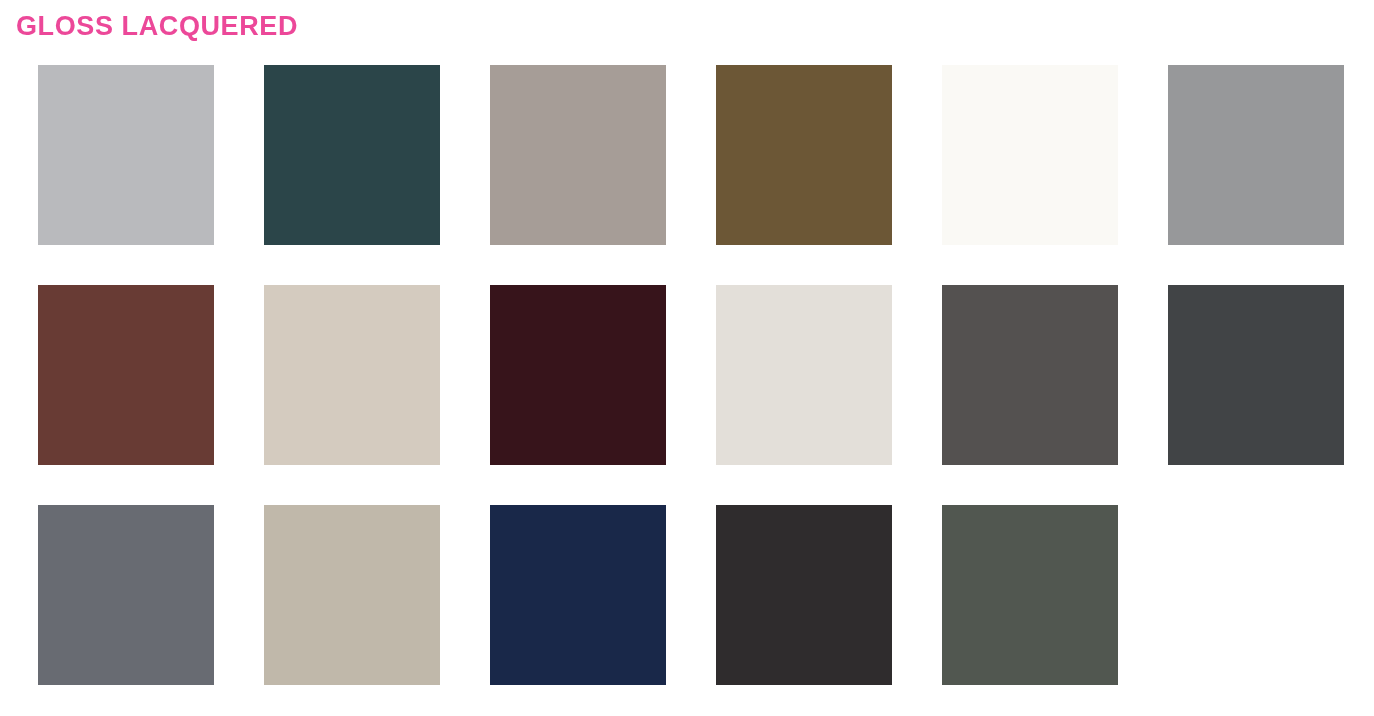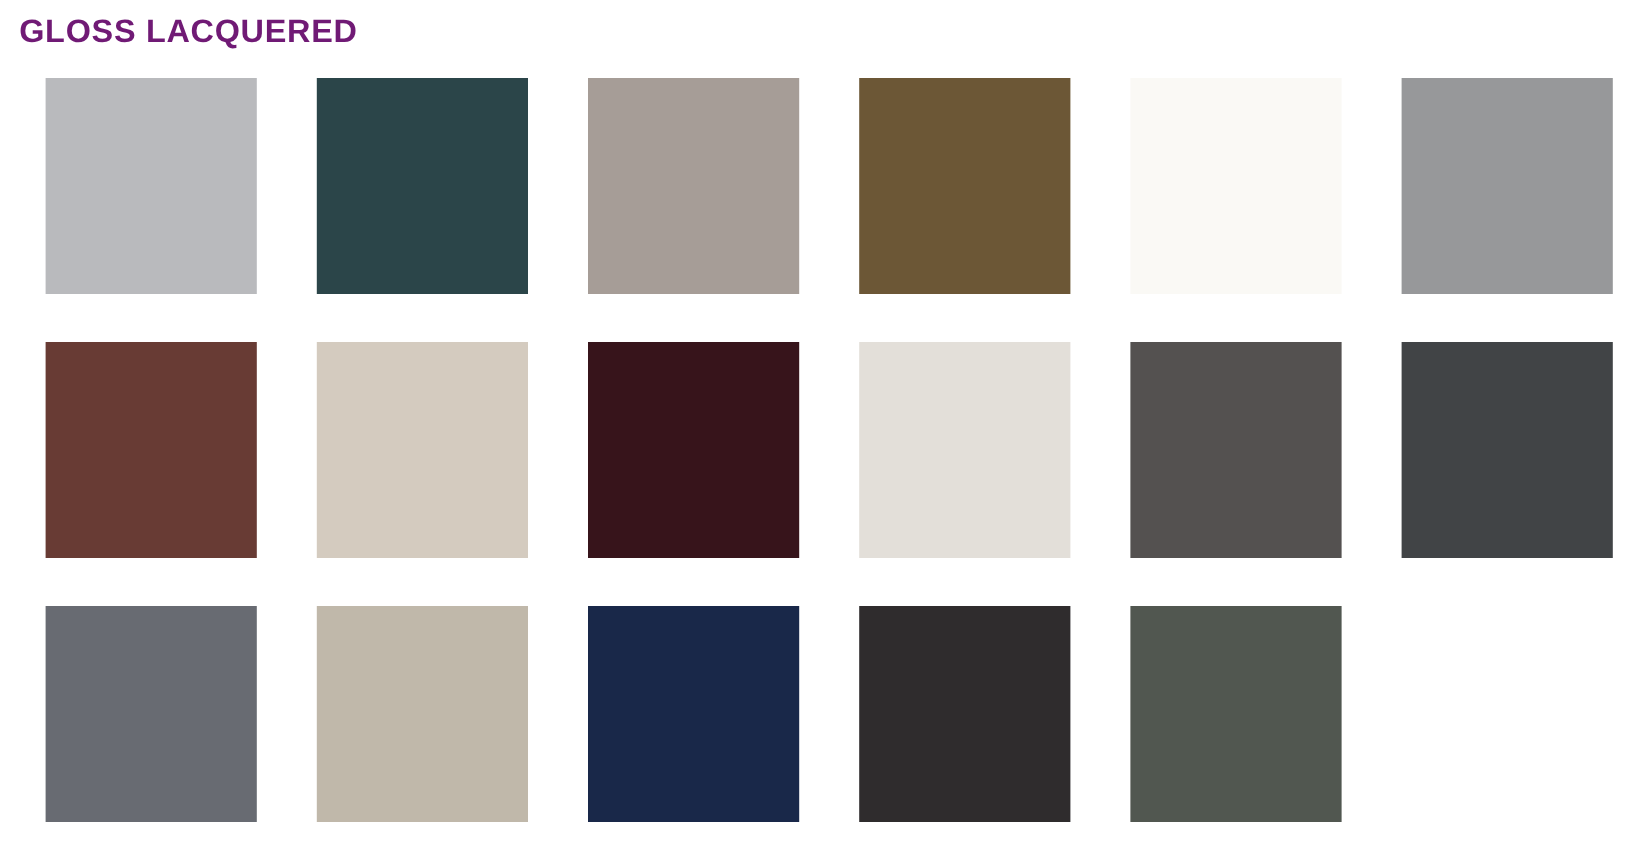--- a/index.html
+++ b/index.html
@@ -22,21 +22,21 @@
   }
   .palette-title {
     position: absolute;
     left: 16px;
     top: 8px;
     margin: 0;
     font-family: "Liberation Sans", sans-serif;
     font-size: 27px;
     font-weight: bold;
     letter-spacing: 0.6px;
-    color: #701a75;
+    color: #ec4899;
     line-height: 36px;
     white-space: nowrap;
   }
   .swatch-grid {
     position: absolute;
     left: 38px;
     top: 65px;
     width: 1310px;
     display: grid;
     grid-template-columns: repeat(6, 176px);

